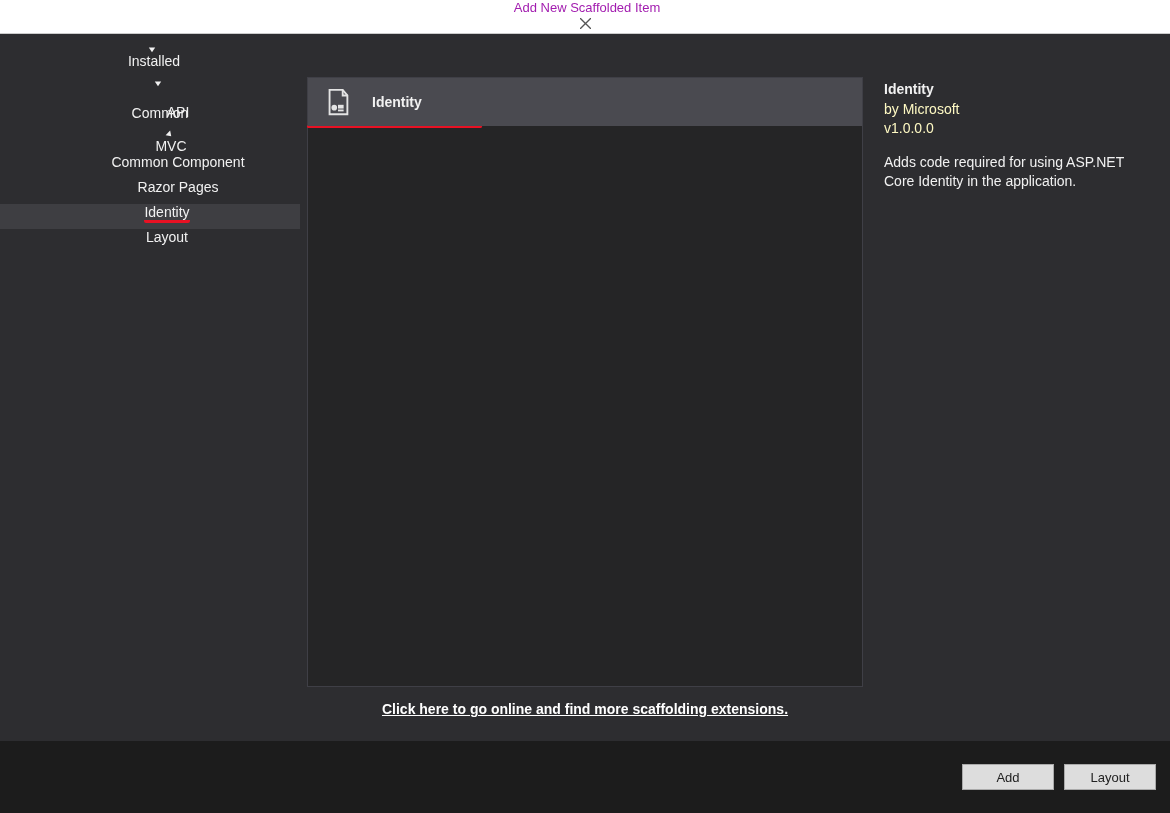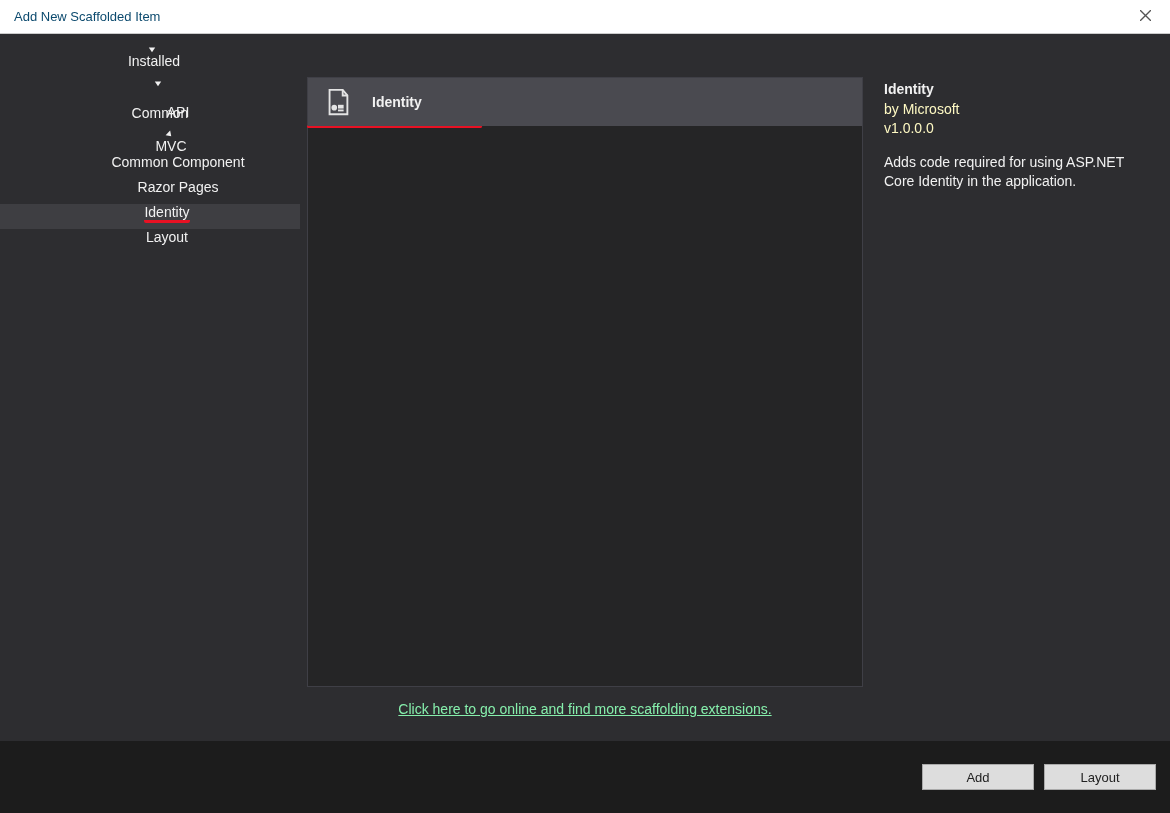--- a/index.html
+++ b/index.html
@@ -14,27 +14,28 @@
       background: #2d2d30;
       color: #f1f1f1;
       display: flex;
       flex-direction: column;
       overflow: hidden;
     }
     
     .titlebar {
       height: 34px;
       background: #ffffff;
-      color: #0c4a6e;
+      color: #a21caf;
       display: flex;
       align-items: center;
       justify-content: space-between;
       padding: 0 10px;
       border-bottom: 1px solid #cccccc;
       font-size: 13px;
+      flex-direction: column;
     }
     .titlebar-title {
       padding-left: 4px;
     }
     .close-btn {
       width: 30px;
       height: 30px;
       display: flex;
       align-items: center;
       justify-content: center;
@@ -144,23 +145,24 @@
       border-radius: 3px;
       margin-left: -1px;
       margin-top: -1px;
     }
     .online-link-row {
       text-align: center;
       padding: 14px 0;
       font-size: 14px;
     }
     .online-link {
-      color: #86efac;
+      color: #ffffff;
       text-decoration: underline;
       cursor: pointer;
+      font-weight: bold;
     }
     
     .detail {
       width: 300px;
       padding: 46px 14px 10px 14px;
       font-size: 14px;
       line-height: 1.4;
     }
     .detail-title {
       font-weight: 600;
@@ -173,21 +175,21 @@
     .buttonbar {
       height: 72px;
       background: #1c1c1c;
       display: flex;
       align-items: center;
       justify-content: flex-end;
       padding: 0 14px;
       gap: 10px;
     }
     .btn {
-      width: 112px;
+      width: 92px;
       height: 26px;
       background: #dddddd;
       color: #222;
       font-size: 13px;
       border: 1px solid #aaaaaa;
       cursor: pointer;
       display: inline-flex;
       align-items: center;
       justify-content: center;
     }

